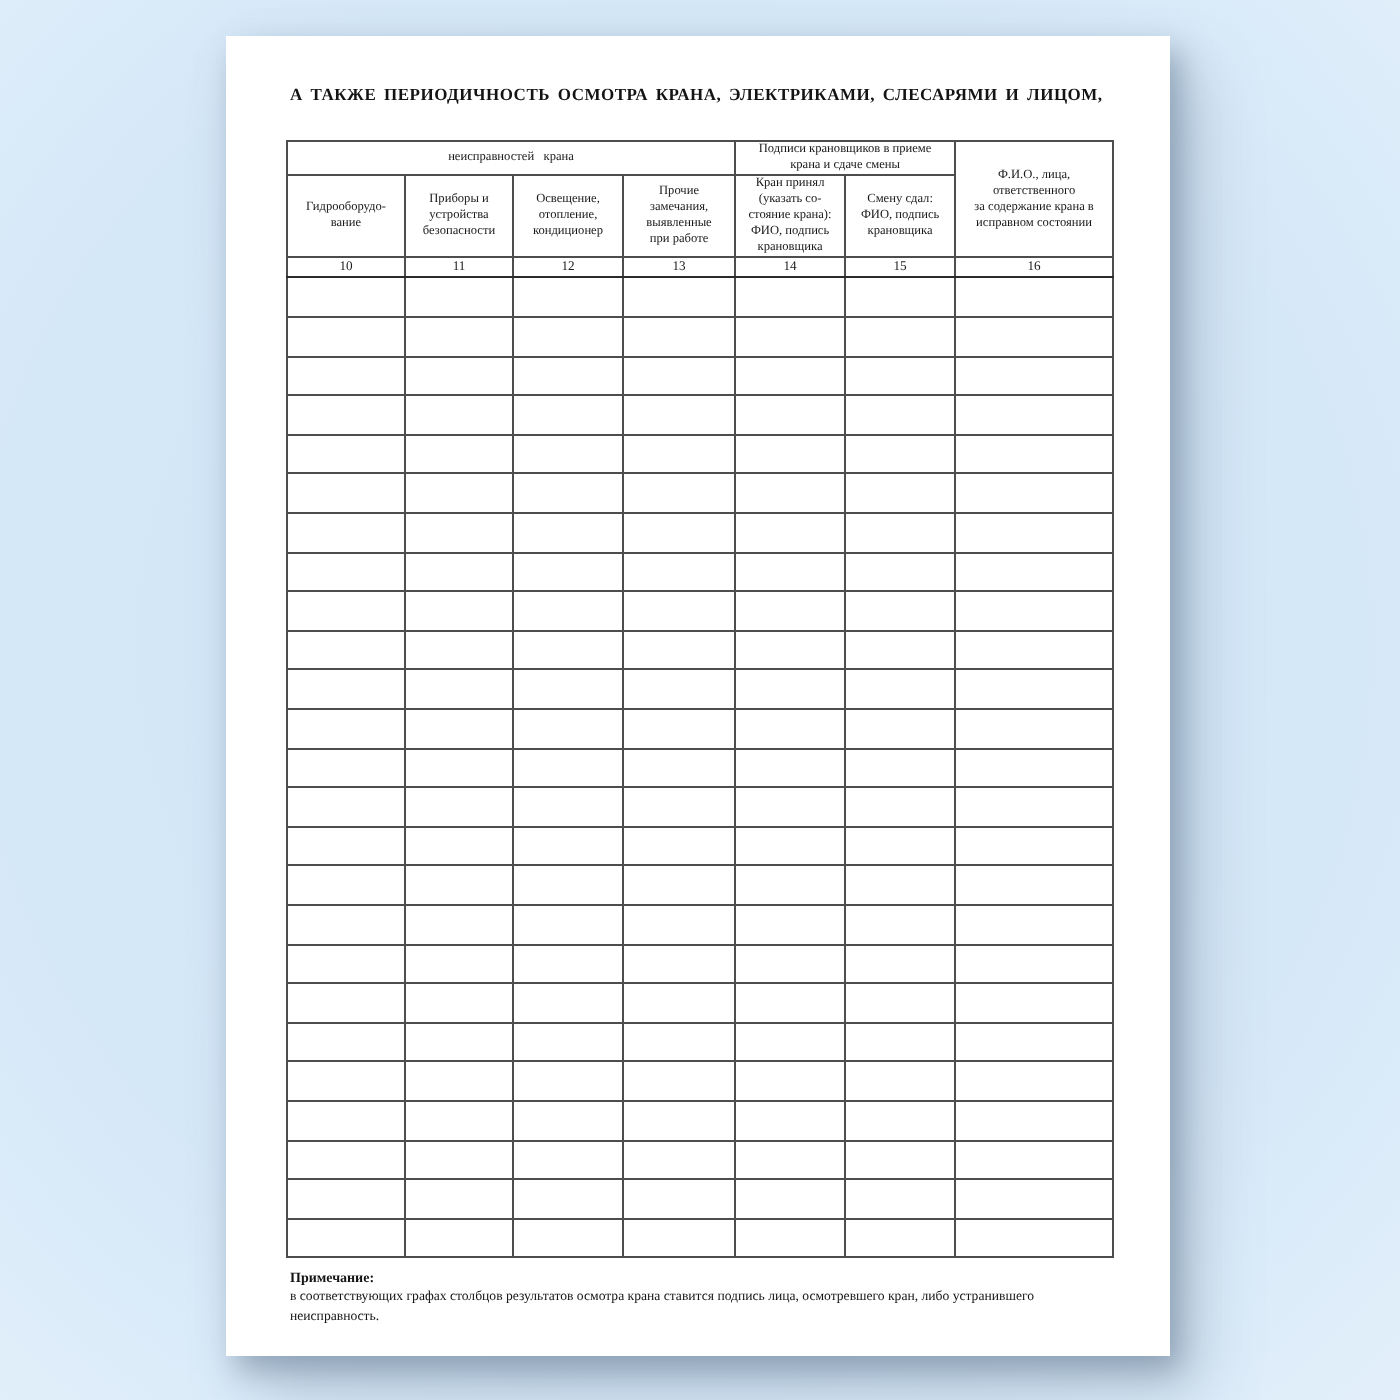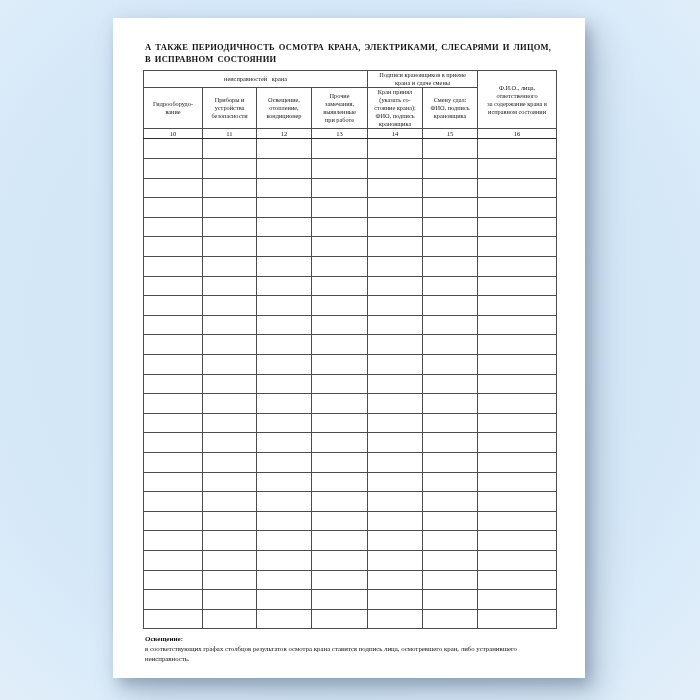--- a/index.html
+++ b/index.html
@@ -103,21 +103,20 @@
   }
 </style>
 </head>
 <body>
 
 <div class="scene">
   <div class="sheet">
 
     <div class="title">
       <div>А ТАКЖЕ ПЕРИОДИЧНОСТЬ ОСМОТРА  КРАНА, ЭЛЕКТРИКАМИ, СЛЕСАРЯМИ  И  ЛИЦОМ,</div>
-      <div>В ИСПРАВНОМ СОСТОЯНИИ</div>
     </div>
 
     <table class="form-table">
       <colgroup>
           <col style="width: 59px;">
           <col style="width: 54px;">
           <col style="width: 55px;">
           <col style="width: 56px;">
           <col style="width: 55px;">
           <col style="width: 55px;">
@@ -388,18 +387,18 @@
             <td></td>
             <td></td>
             <td></td>
             <td></td>
             <td></td>
           </tr>
         </tbody>
     </table>
 
     <div class="note">
-      <div class="note-head">Освещение:</div>
+      <div class="note-head">Примечание:</div>
       <div class="note-text">в соответствующих графах столбцов результатов осмотра крана ставится подпись лица, осмотревшего кран, либо устранившего неисправность.</div>
     </div>
 
   </div>
 </div>
 
 </body></html>

